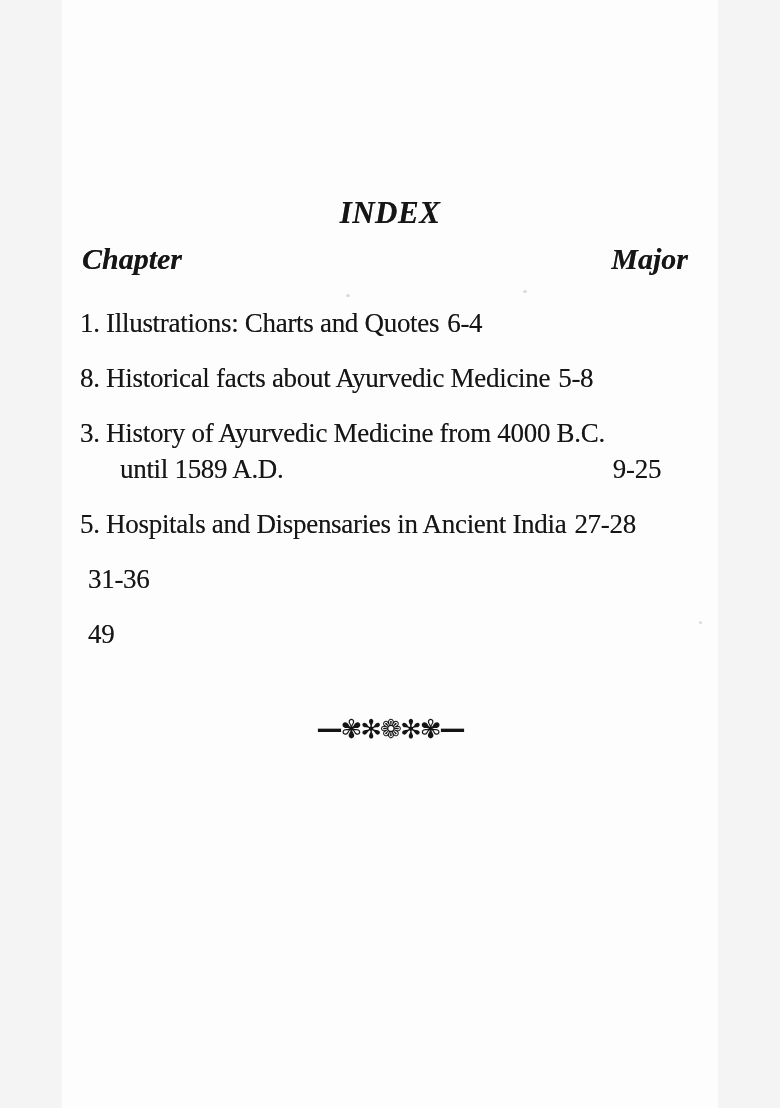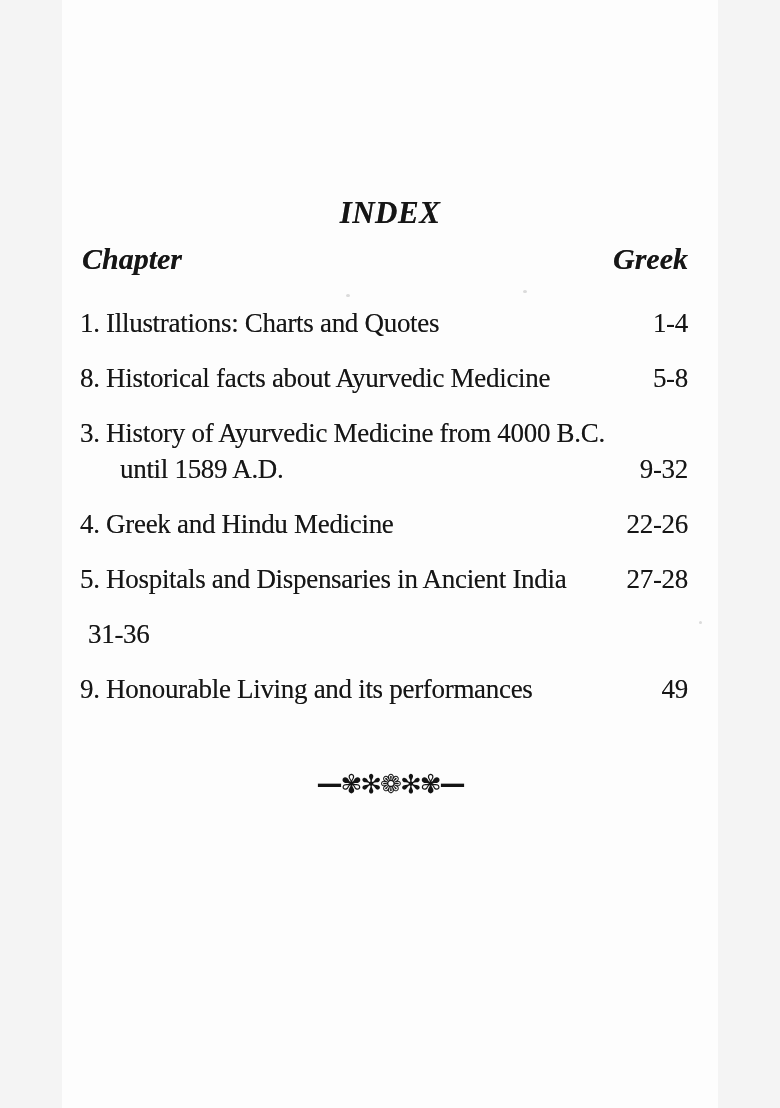--- a/index.html
+++ b/index.html
@@ -40,21 +40,20 @@
     text-shadow: 0 0 0.6px rgba(0,0,0,0.55);
   }
   .toc {
     margin-top: 27px;
     padding: 0 30px 0 18px;
     font-size: 27px;
     letter-spacing: -0.3px;
   }
   .toc-row {
     display: flex;
-    justify-content: space-between;
     align-items: flex-end;
     margin-bottom: 19px;
     text-shadow: 0 0 0.5px rgba(0,0,0,0.5);
   }
   .toc-lines {
     line-height: 36px;
   }
   .toc-line {
     white-space: nowrap;
   }
@@ -89,70 +88,61 @@
 </style>
 </head>
 <body>
 
 <div class="page">
 
   <div class="title">INDEX</div>
 
   <div class="cols-header">
     <span>Chapter</span>
-    <span>Greek</span>
+    <span>Major</span>
   </div>
 
   <div class="toc" id="toc">
     <div class="toc-row">
       <div class="toc-lines">
         <div class="toc-line">1. Illustrations: Charts and Quotes</div>
       </div>
-      <span class="toc-page">1-4</span>
+      <span class="toc-page">6-4</span>
     </div>
 
     <div class="toc-row">
       <div class="toc-lines">
         <div class="toc-line">8. Historical facts about Ayurvedic Medicine</div>
       </div>
       <span class="toc-page">5-8</span>
     </div>
 
     <div class="toc-row">
       <div class="toc-lines">
         <div class="toc-line">3. History of Ayurvedic Medicine from 4000 B.C.</div>
       <div class="toc-line2">until 1589 A.D.</div>
         </div>
-      <span class="toc-page">9-32</span>
+      <span class="toc-page">9-25</span>
     </div>
 
-    <div class="toc-row">
-      <div class="toc-lines">
-        <div class="toc-line">4. Greek and Hindu Medicine</div>
-      </div>
-      <span class="toc-page">22-26</span>
-    </div>
 
     <div class="toc-row">
       <div class="toc-lines">
         <div class="toc-line">5. Hospitals and Dispensaries in Ancient India</div>
       </div>
       <span class="toc-page">27-28</span>
     </div>
 
 
     <div class="toc-row">
       <span class="toc-page">31-36</span>
     </div>
 
 
     <div class="toc-row">
-      <div class="toc-lines">
-        <div class="toc-line">9. Honourable Living and its performances</div>
-      </div>
       <span class="toc-page">49</span>
     </div>
   </div>
 
   <div class="ornament">—✾✻❁✻✾—</div>
 
   <div class="speck speck1"></div>
   <div class="speck speck2"></div>
   <div class="speck speck3"></div>
 

